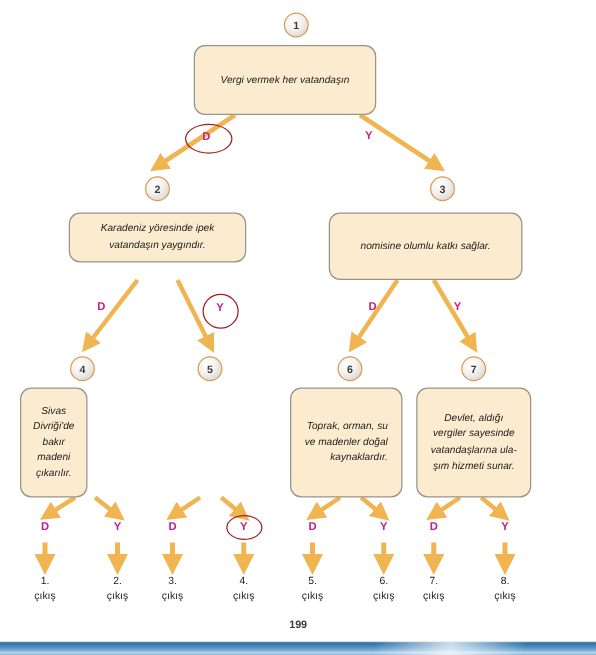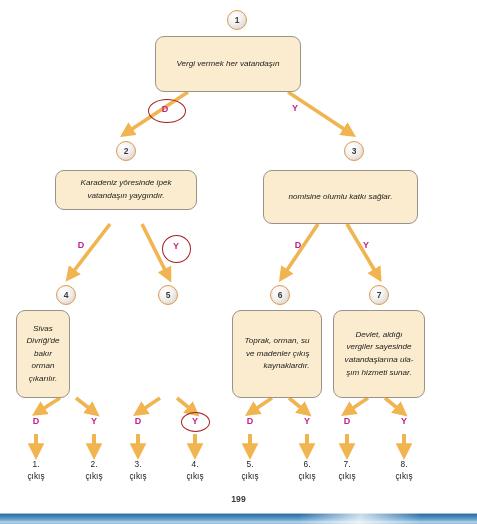--- a/index.html
+++ b/index.html
@@ -188,30 +188,30 @@
 
   <div class="node-box" style="left:263px; top:170px; width:155px; height:54px;">
     <div>
       <span>nomisine olumlu katkı sağlar.</span>
     </div>
   </div>
 
   <div class="node-box" style="left:16px; top:310px; width:54px; height:88px;">
     <div>
       <span>Sivas Divriği'de</span>
-      <span>bakır orman</span>
+      <span>bakır madeni</span>
       <span>çıkarılır.</span>
     </div>
   </div>
 
 
   <div class="node-box" style="left:232px; top:310px; width:90px; height:88px;text-align:right;">
     <div>
       <span>Toprak, orman, su</span>
-      <span>ve madenler çıkış</span>
+      <span>ve madenler doğal</span>
       <span>kaynaklardır.</span>
     </div>
   </div>
 
   <div class="node-box" style="left:333px; top:310px; width:92px; height:88px;align-items:center;">
     <div>
       <span>Devlet, aldığı</span>
       <span>vergiler sayesinde</span>
       <span>vatandaşlarına ula-</span>
       <span>şım hizmeti sunar.</span>

